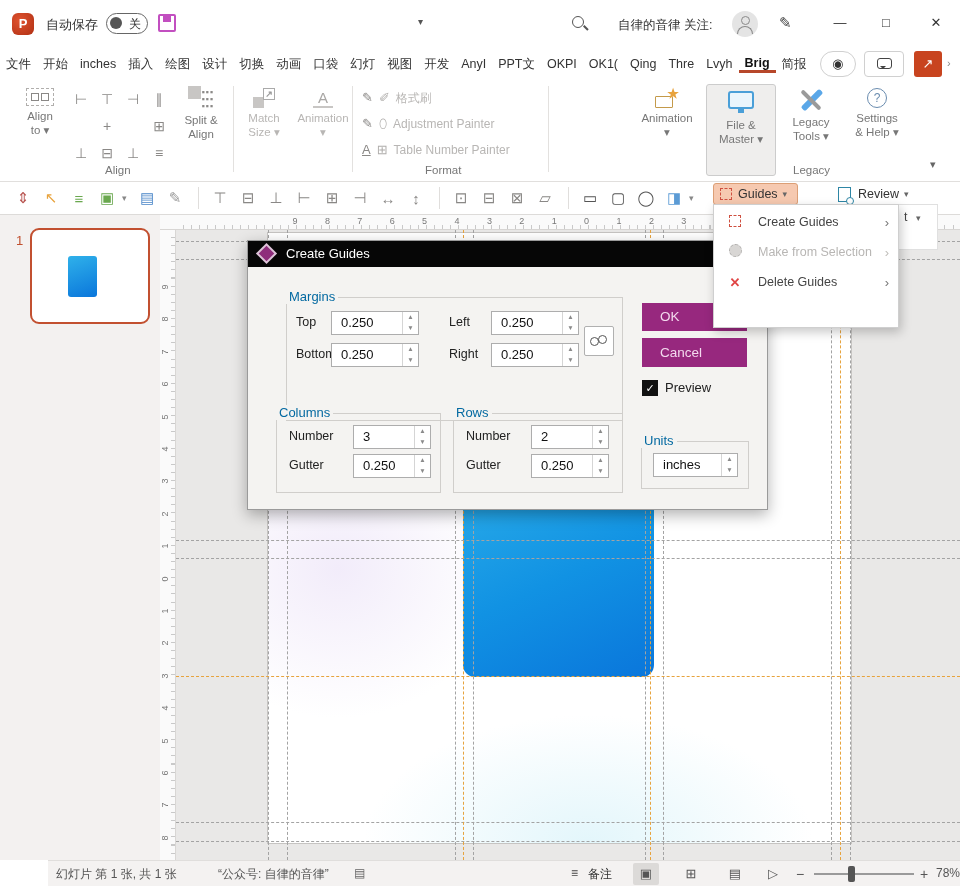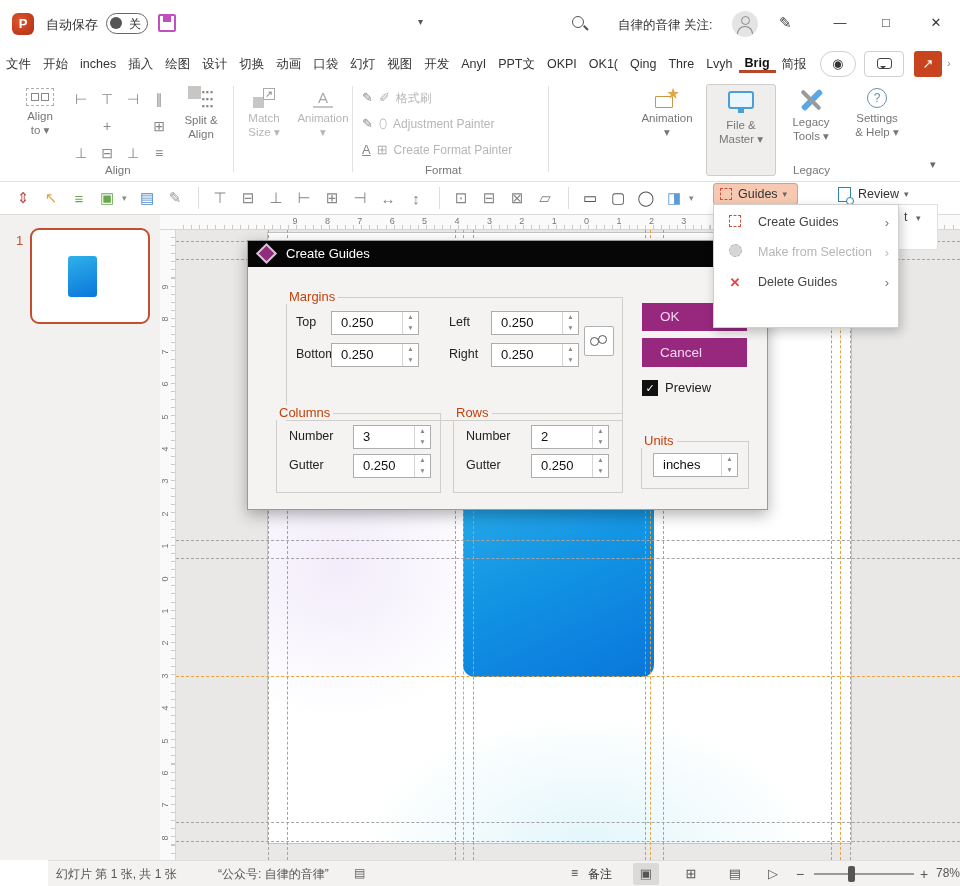--- a/index.html
+++ b/index.html
@@ -120,21 +120,21 @@
   .gh { position:absolute; left:0; width:784px; height:0; }
 
   
   .dialog { left:247px; top:240px; width:521px; height:270px; background:#f4f3f1; border:1px solid #9a9a9a;
             box-shadow:0 5px 14px rgba(0,0,0,.3); z-index:20; }
   .dlg-title { position:absolute; left:0; top:0; width:100%; height:26px; background:#060606; color:#fff;
                font-size:13px; line-height:26px; padding-left:38px; }
   .diamond { position:absolute; left:13px; top:7px; width:11px; height:11px; transform:rotate(45deg);
              background:#8e2d7b; box-shadow:0 0 0 2px #ddc3d8; }
   .gbox { position:absolute; border:1px solid #d0cecb; }
-  .gbox-lbl { position:absolute; font-size:13px; color:#c2410c; background:#f4f3f1; padding:0 3px; }
+  .gbox-lbl { position:absolute; font-size:13px; color:#0369a1; background:#f4f3f1; padding:0 3px; }
   .flabel { position:absolute; font-size:12.5px; color:#222; }
   .spin { position:absolute; height:24px; background:#fff; border:1px solid #adadad; display:flex; }
   .spin .val { flex:1; font-size:13px; line-height:22px; padding-left:9px; color:#111; }
   .spin .btns { width:16px; border-left:1px solid #d5d5d5; display:flex; flex-direction:column; }
   .spin .btns i { flex:1; font-style:normal; font-size:6.5px; color:#8a8a8a; text-align:center; line-height:10px; }
   .linkbtn { position:absolute; width:30px; height:30px; background:#fff; border:1px solid #b0b0b0; border-radius:2px; }
   .linkbtn i { position:absolute; left:5px; top:10px; width:9px; height:9px; border:1.7px solid #555; border-radius:50%; }
   .linkbtn b { position:absolute; left:13px; top:8px; width:9px; height:9px; border:1.7px solid #555; border-radius:50%; }
   .pbtn { position:absolute; left:394px; width:105px; background:#97287e; color:#f3d9ee; font-size:13.5px; padding-left:18px; }
   .chk { position:absolute; left:394px; top:139px; width:16px; height:16px; background:#111; color:#fff; font-size:11px; text-align:center; line-height:16px; }
@@ -279,21 +279,21 @@
     </div>
     <div class="vsep" style="left:352px"></div>
 
     <div class="fmt-row" style="left:362px;top:10px">
       <span class="fic">✎</span><span class="fic" style="color:#b0aeac">✐</span><span>格式刷</span>
     </div>
     <div class="fmt-row" style="left:362px;top:36px">
       <span class="fic">✎</span><span class="fic" style="color:#b0aeac">⬯</span><span>Adjustment Painter</span>
     </div>
     <div class="fmt-row" style="left:362px;top:62px">
-      <span class="fic" style="text-decoration:underline">A</span><span class="fic" style="color:#b0aeac">⊞</span><span>Create Format Painter</span>
+      <span class="fic" style="text-decoration:underline">A</span><span class="fic" style="color:#b0aeac">⊞</span><span>Table Number Painter</span>
     </div>
     <span class="grplabel" style="left:425px;top:84px">Format</span>
     <div class="vsep" style="left:548px"></div>
 
     <div class="bigbtn" style="left:634px;top:8px;width:66px">
       <div class="anim">
           <i></i>
           <b>★</b>
         </div>
       <div class="lbl">Animation

